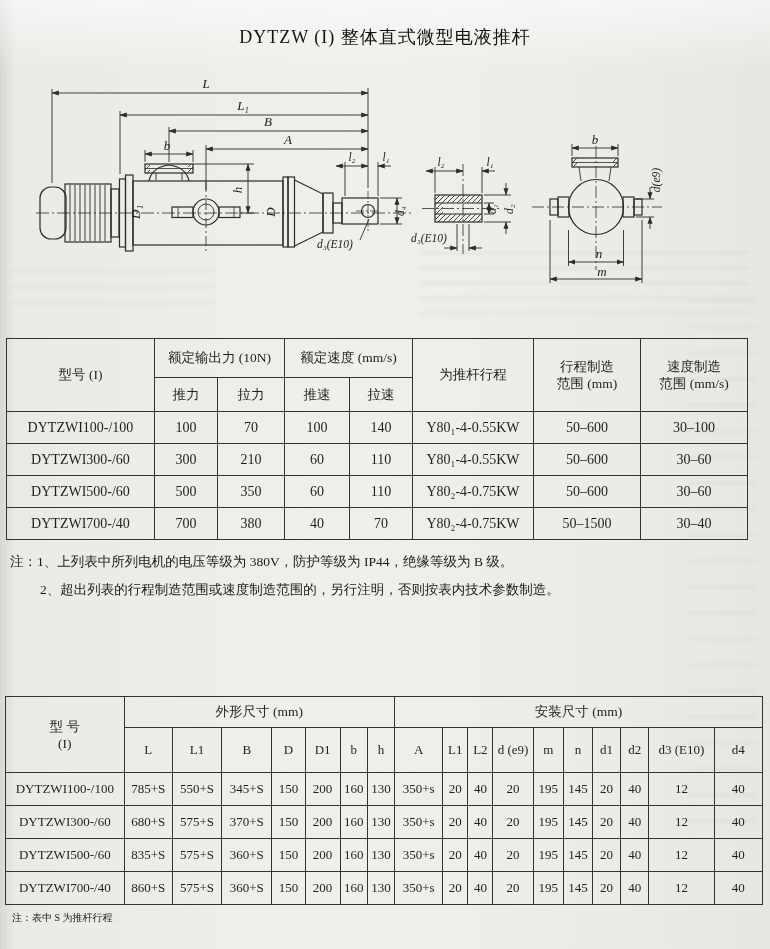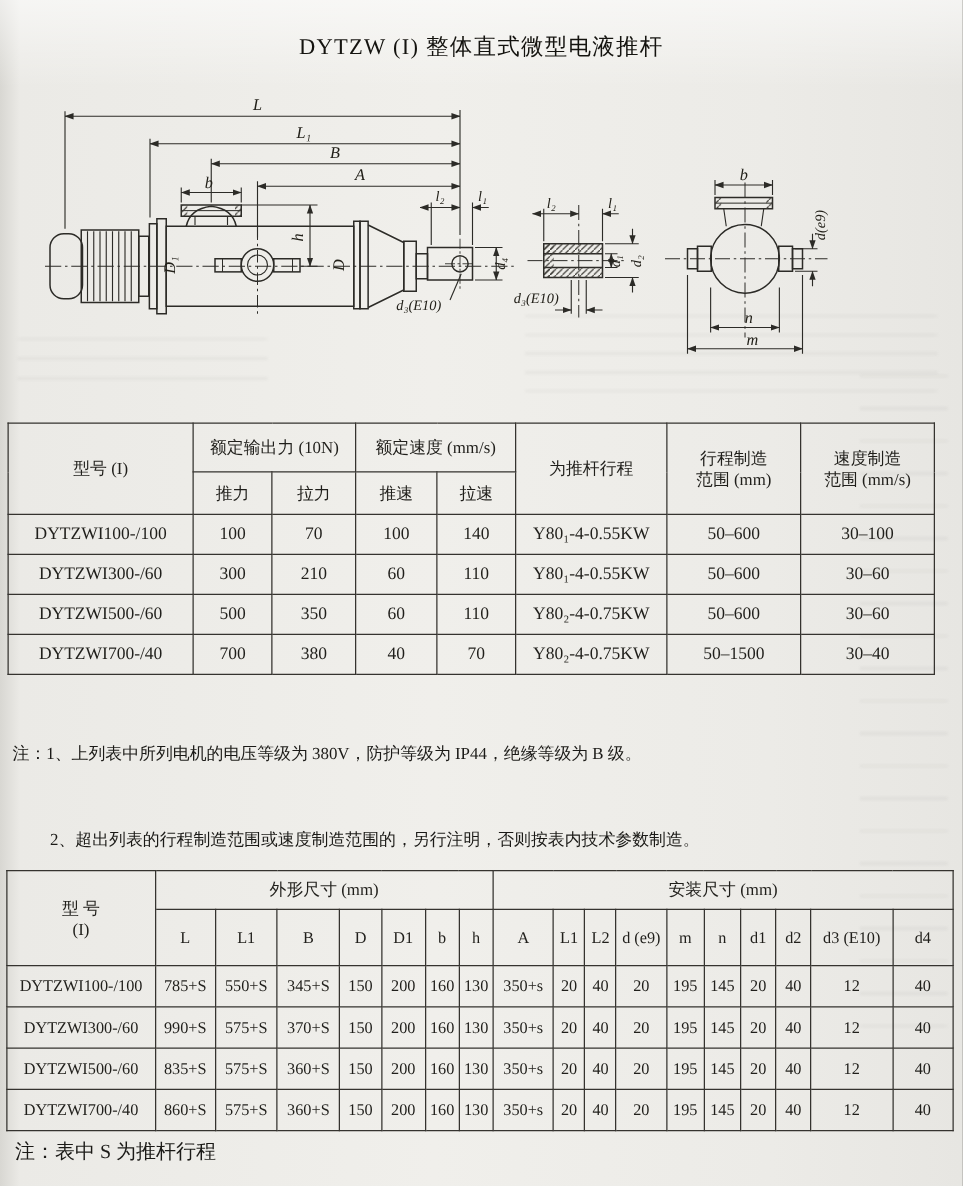--- a/index.html
+++ b/index.html
@@ -30,23 +30,23 @@
   .t1{left:6px;top:338px;width:741px;font-size:14px;}
   .t1 thead tr.r1 th{height:38px;font-size:13.5px;}
   .t1 thead tr.r2 th{height:33px;font-size:13.5px;}
   .t1 tbody td{height:31px;}
   .t2{left:5px;top:696px;width:758px;font-size:13px;}
   .t2 thead tr.r1 th{height:30px;font-size:13.5px;}
   .t2 thead tr.r2 th{height:44px;}
   .t2 tbody td{height:32px;}
   .two-line div{line-height:17px;text-align:center;}
   .notes{position:absolute;left:10px;top:548px;width:746px;font-size:13.5px;line-height:27.5px;color:#1b1a17;}
-  .notes .note-line{padding-left:30px;margin-top:41px;}
+  .notes .note-line{padding-left:30px;}
   .notes .note-line.first{padding-left:0;}
-  .footnote{position:absolute;left:12px;top:911px;font-size:16px;color:#1b1a17;}
+  .footnote{position:absolute;left:12px;top:911px;font-size:10px;color:#1b1a17;}
   svg text{font-family:"Liberation Serif","DejaVu Serif",serif;font-style:italic;
       fill:#222019;font-size:13px;}
   svg .sm{font-size:11.5px;}
 </style>
 </head>
 <body>
 
 <div class="page">
   <div class="ghost g1"></div>
   <div class="ghost g2"></div>
@@ -368,21 +368,21 @@
         <td>20</td>
         <td>195</td>
         <td>145</td>
         <td>20</td>
         <td>40</td>
         <td>12</td>
         <td>40</td>
       </tr>
       <tr>
         <td>DYTZWI300-/60</td>
-        <td>990+S</td>
+        <td>680+S</td>
         <td>575+S</td>
         <td>370+S</td>
         <td>150</td>
         <td>200</td>
         <td>160</td>
         <td>130</td>
         <td>350+s</td>
         <td>20</td>
         <td>40</td>
         <td>20</td>

